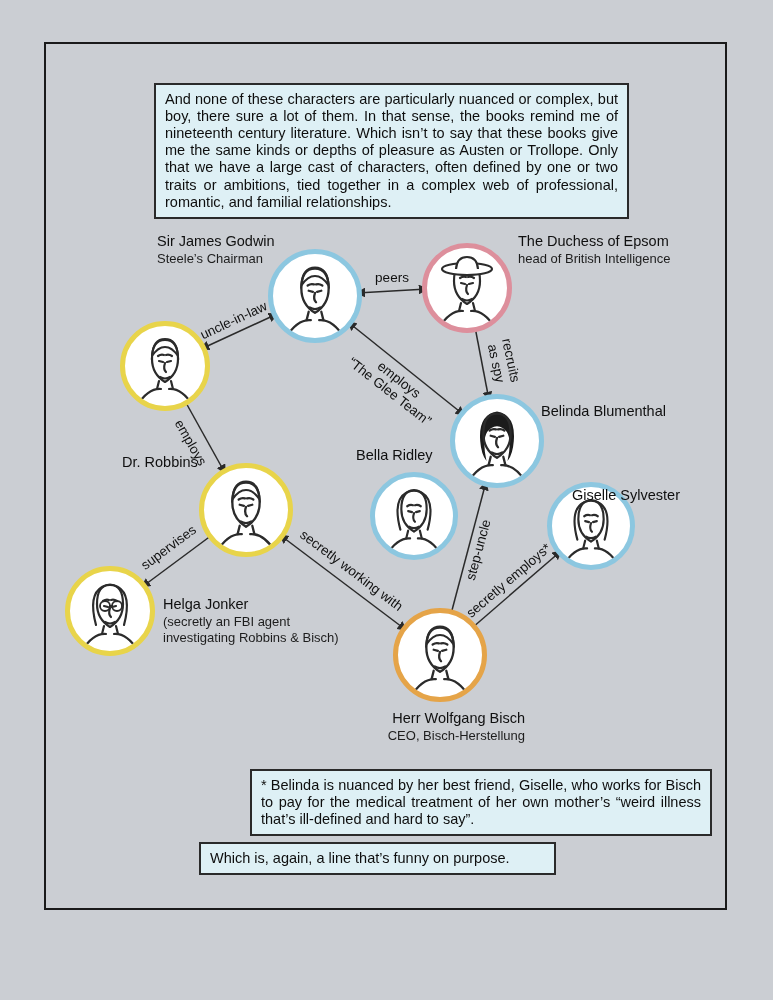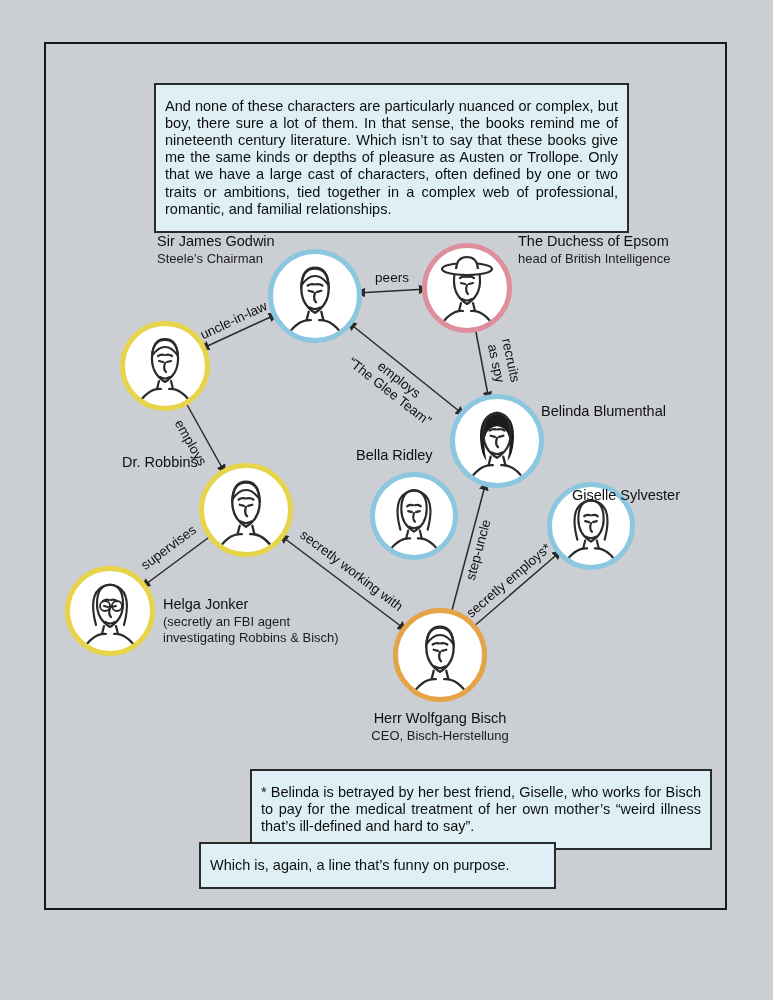--- a/index.html
+++ b/index.html
@@ -10,37 +10,37 @@
     color:#111;
   }
   .canvas{position:relative;width:773px;height:1000px;}
   .page{
     position:absolute;left:44px;top:42px;width:683px;height:868px;
     border:2px solid #1a1a1a;box-sizing:border-box;z-index:0;
   }
   .note-box{
     position:absolute;background:#def0f5;border:2px solid #2a2a2a;
     color:#0e0e0e;font-size:14.5px;line-height:1.18;
-    padding:13px 9px;text-align:justify;box-sizing:border-box;z-index:3;
+    padding:6px 9px;text-align:justify;box-sizing:border-box;z-index:3;
   }
   .intro-box{left:154px;top:83px;width:475px;}
   .footnote-box{left:250px;top:769px;width:462px;}
   .closing-box{left:199px;top:842px;width:357px;text-align:left;white-space:nowrap;}
   .node{
     position:absolute;border:5px solid #999;border-radius:50%;
     background:#ffffff;overflow:hidden;box-sizing:border-box;z-index:2;
   }
   .node svg{width:100%;height:100%;display:block;}
   .ring-blue{border-color:#8cc7e0;}
   .ring-pink{border-color:#dd8f9c;}
   .ring-yellow{border-color:#e8d44a;}
   .ring-orange{border-color:#e5a448;}
   .char-label{position:absolute;z-index:3;font-size:14.5px;color:#101010;line-height:1.15;}
   .char-label .sub{font-size:13px;color:#1d1d1d;line-height:1.25;margin-top:1px;}
-  .center{text-align:center;}
+  .center{text-align:right;}
   .edge-label{
     position:absolute;z-index:3;font-size:13.5px;color:#101010;
     white-space:nowrap;text-align:center;line-height:1.08;
   }
   .arrows{position:absolute;left:0;top:0;z-index:1;pointer-events:none;}
   .hidden-defs{position:absolute;width:0;height:0;}
 </style>
 </head>
 <body>
 
@@ -193,20 +193,20 @@
   </div>
   <div class="char-label" style="left:572px;top:443px;width:130px;margin-top:44px;">
     <div>Giselle Sylvester</div>
   </div>
   <div class="char-label center" style="left:355px;top:710px;width:170px;">
     <div>Herr Wolfgang Bisch</div>
     <div class="sub">CEO, Bisch-Herstellung</div>
   </div>
 
   <div class="note-box footnote-box">
-    <span>* Belinda is betrayed by her best friend, Giselle, who works for Bisch to pay for the medical treatment of her own mother’s “weird illness that’s ill-defined and hard to say”.</span>
+    <span>* Belinda is nuanced by her best friend, Giselle, who works for Bisch to pay for the medical treatment of her own mother’s “weird illness that’s ill-defined and hard to say”.</span>
   </div>
 
   <div class="note-box closing-box">
     <span>Which is, again, a line that’s funny on purpose.</span>
   </div>
 
 </div>
 
 </body></html>

